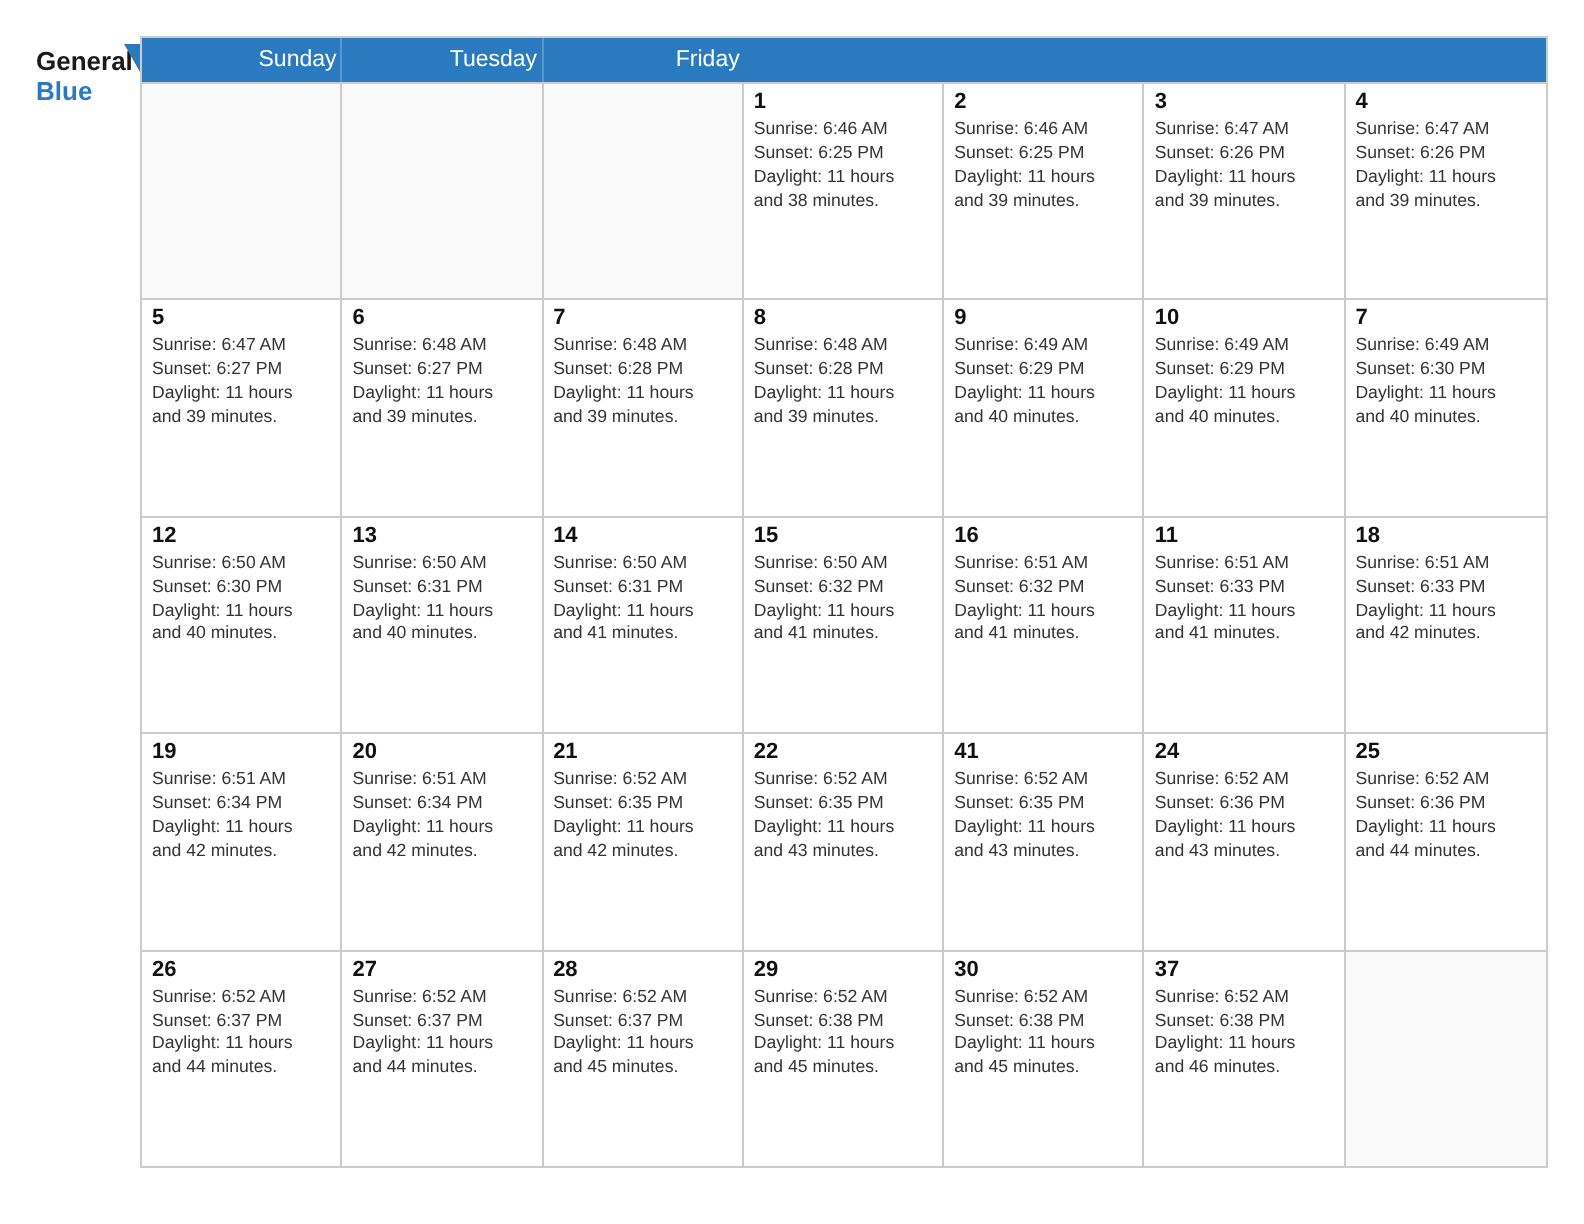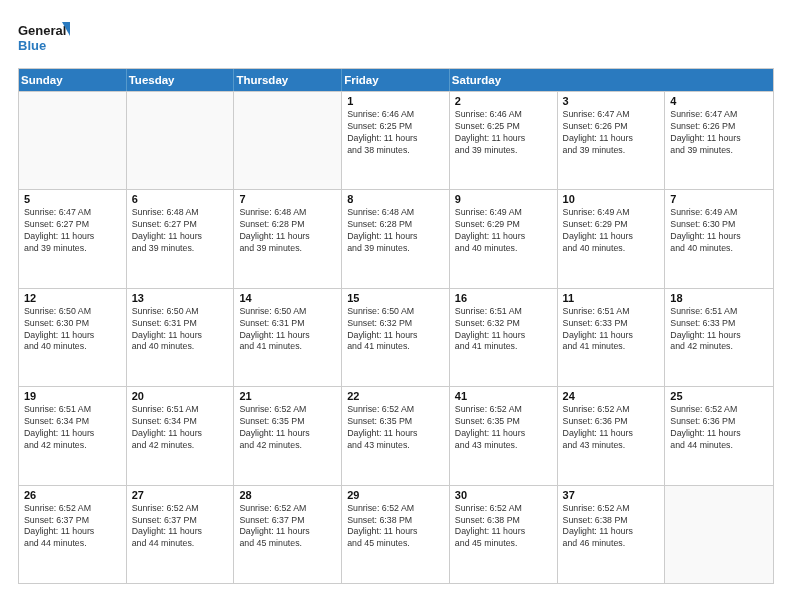--- a/index.html
+++ b/index.html
@@ -8,21 +8,21 @@
       background: #fff;
       width: 792px;
       height: 612px;
       overflow: hidden;
     }
     .page {
       width: 792px;
       height: 612px;
       padding: 18px 18px 28px 18px;
       display: flex;
-      flex-direction: column;
+      flex-direction: row;
     }
     .header {
       display: flex;
       justify-content: space-between;
       align-items: flex-start;
       margin-bottom: 10px;
     }
     .logo {
       display: flex;
       align-items: center;
@@ -49,22 +49,22 @@
       border: 1px solid #ccc;
     }
     .cal-header-row {
       display: grid;
       grid-template-columns: repeat(7, 1fr);
       background: #2a7abf;
     }
     .cal-header-cell {
       color: #fff;
       font-size: 11.5px;
-      font-weight: bold;
-      text-align: left;
+      font-weight: normal;
+      text-align: right;
       padding: 5px 2px;
       border-right: 1px solid #5599cc;
     }
     .cal-header-cell:last-child { border-right: none; }
     .cal-body {
       flex: 1;
       display: flex;
       flex-direction: column;
     }
     .cal-row {
@@ -111,23 +111,21 @@
     <div class="title-block">
       <div class="month-title"></div>
       <div class="subtitle"></div>
     </div>
   </div>
 
   <div class="calendar">
     <div class="cal-header-row">
     <div class="cal-header-cell">Sunday</div>
         <div class="cal-header-cell">Tuesday</div>
-        <div class="cal-header-cell">Thursday</div>
         <div class="cal-header-cell">Friday</div>
-        <div class="cal-header-cell">Saturday</div>
       </div>
     <div class="cal-body">
     <div class="cal-row">
           <div class="cal-cell empty"></div>
           <div class="cal-cell empty"></div>
           <div class="cal-cell empty"></div>
           <div class="cal-cell">
             <div class="day-num">1</div>
             <div class="day-info" style="white-space: pre-line;">Sunrise: 6:46 AM
 Sunset: 6:25 PM

